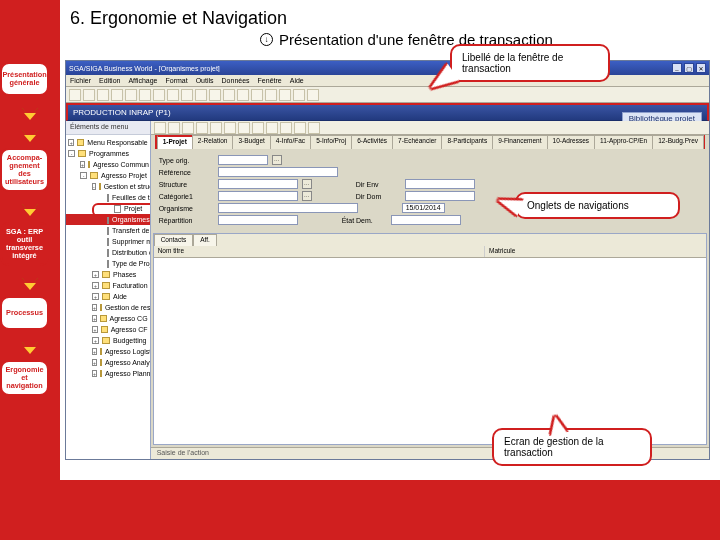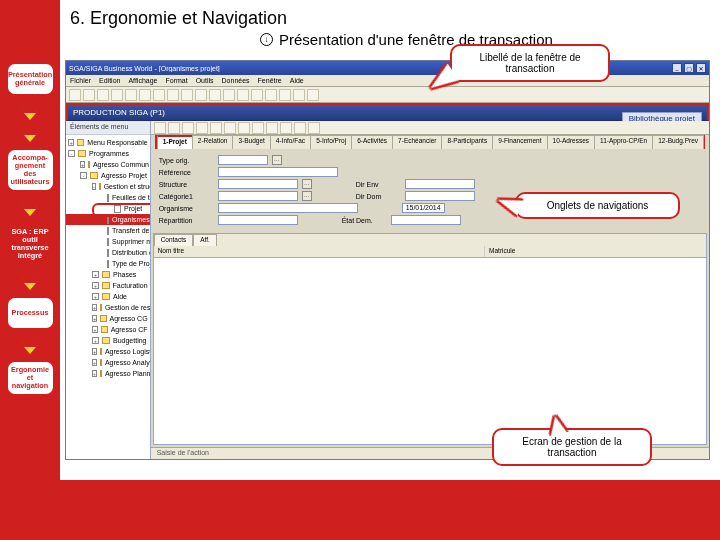--- a/index.html
+++ b/index.html
@@ -44,29 +44,29 @@
   .main-grid { flex:1; background:#fff; margin:0 2px 2px 2px; border:1px solid #9aa7c7; display:flex; flex-direction:column; }
   .mg-tabs { height:12px; background:#ece9d8; display:flex; font-size:6.5px; }
   .mg-tabs .mgt { padding:1px 6px; border:1px solid #aca899; border-bottom:none; background:#f7f5ea; }
   .mg-head { display:flex; background:#ece9d8; border-bottom:1px solid #aca899; height:12px; font-size:6.5px; }
   .mg-col1 { width:60%; border-right:1px solid #ccc; padding:1px 4px; }
   .mg-col2 { width:40%; padding:1px 4px; }
   .mg-body { flex:1; background:#fff; position:relative; }
   .main-status { height:12px; background:#ece9d8; border-top:1px solid #aca899; font-size:7px; padding:1px 6px; color:#555; }
 
   
-  .nav { position:absolute; left:0; top:62px; width:60px; display:flex; flex-direction:column; align-items:center; gap:8px; }
+  .nav { position:absolute; left:0; top:62px; width:60px; display:flex; flex-direction:column; gap:8px; }
   .nav-item { width:49px; background:#fff; border:2px solid #d01f1f; border-radius:9px; font-size:7.3px; text-align:center; padding:4px 2px; color:#d01f1f; font-weight:bold; line-height:1.1; display:flex; align-items:center; justify-content:center; min-height:34px; }
   .nav-item.filled { background:#d01f1f; color:#fff; }
   .nav-arrow { width:0; height:0; border-left:8px solid transparent; border-right:8px solid transparent; border-top:10px solid #d01f1f; margin:4px 0; filter: drop-shadow(0 0 0.5px #880); }
   .nav-arrow-inner { position:relative; top:-9px; width:0; height:0; border-left:6px solid transparent; border-right:6px solid transparent; border-top:7px solid #ffcc33; margin:0 auto; display:block; }
   .arrow-wrap { position:relative; height:14px; display:flex; flex-direction:column; align-items:center; justify-content:flex-start; }
 
   
-  .callout { position:absolute; background:#fff; border:2px solid #d01f1f; border-radius:10px; font-size:10px; padding:6px 10px; text-align:center; color:#000; z-index:10; }
+  .callout { position:absolute; background:#fff; border:2px solid #d01f1f; border-radius:10px; font-size:10px; padding:6px 10px; text-align:left; color:#000; z-index:10; }
   .callout .tail { position:absolute; width:0; height:0; }
   .c1 { right:110px; top:44px; width:160px; }
   .c1 .tail { left:-24px; bottom:-10px; border-top:10px solid transparent; border-bottom:10px solid transparent; border-right:28px solid #fff; filter:drop-shadow(-2px 0 0 #d01f1f) drop-shadow(0 -2px 0 #d01f1f) drop-shadow(0 2px 0 #d01f1f); transform:rotate(-35deg); }
   .c2 { right:40px; top:192px; width:165px; }
   .c2 .tail { left:-20px; top:2px; border-top:8px solid transparent; border-bottom:8px solid transparent; border-right:24px solid #fff; filter:drop-shadow(-2px 0 0 #d01f1f) drop-shadow(0 -2px 0 #d01f1f) drop-shadow(0 2px 0 #d01f1f); transform:rotate(20deg); }
   .c3 { left:66px; top:266px; width:155px; }
   .c3 .tail { right:20px; top:-14px; border-left:8px solid transparent; border-right:8px solid transparent; border-bottom:18px solid #fff; filter:drop-shadow(-2px 0 0 #d01f1f) drop-shadow(2px 0 0 #d01f1f) drop-shadow(0 -2px 0 #d01f1f); transform:rotate(18deg); }
   .c4 { right:68px; bottom:14px; width:160px; }
   .c4 .tail { left:55px; top:-14px; border-left:8px solid transparent; border-right:8px solid transparent; border-bottom:18px solid #fff; filter:drop-shadow(-2px 0 0 #d01f1f) drop-shadow(2px 0 0 #d01f1f) drop-shadow(0 -2px 0 #d01f1f); transform:rotate(-12deg); }
 
@@ -148,21 +148,21 @@
         <span class="tbtn"></span>
         <span class="tbtn"></span>
         <span class="tbtn"></span>
         <span class="tbtn"></span>
         <span class="tbtn"></span>
         <span class="tbtn"></span>
         <span class="tbtn"></span>
         <span class="tbtn"></span>
       </div>
     <div class="shot-tbar2">
-      <span>PRODUCTION SIGA (P1)</span>
+      <span>PRODUCTION INRAP (P1)</span>
       <span style="background:#dce4f5;color:#1a2e69;padding:1px 6px;border:1px solid #8fa0cd;margin-top:11px;">Bibliothèque projet</span>
     </div>
     <div class="shot-body">
       <div class="shot-tree">
         <div class="tree-head">Éléments de menu</div>
         <div class="tree-list" id="tree">
             <div class="ti indent0">
               <span class="exp">+</span>
               <span class="fi"></span>
               <span>Menu Responsable</span>

